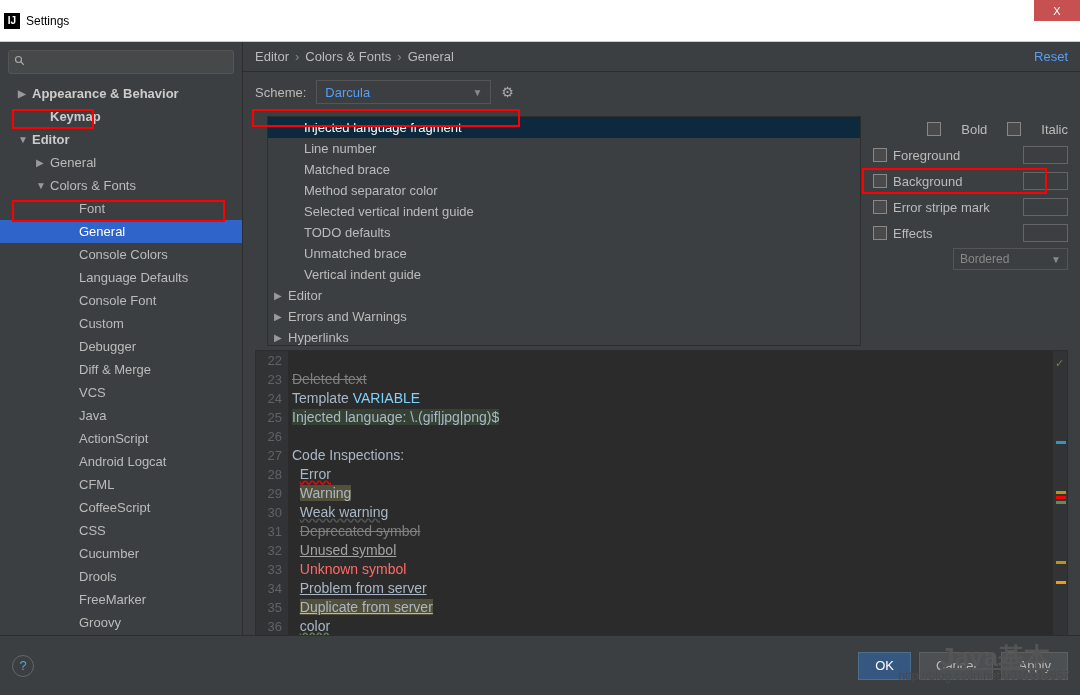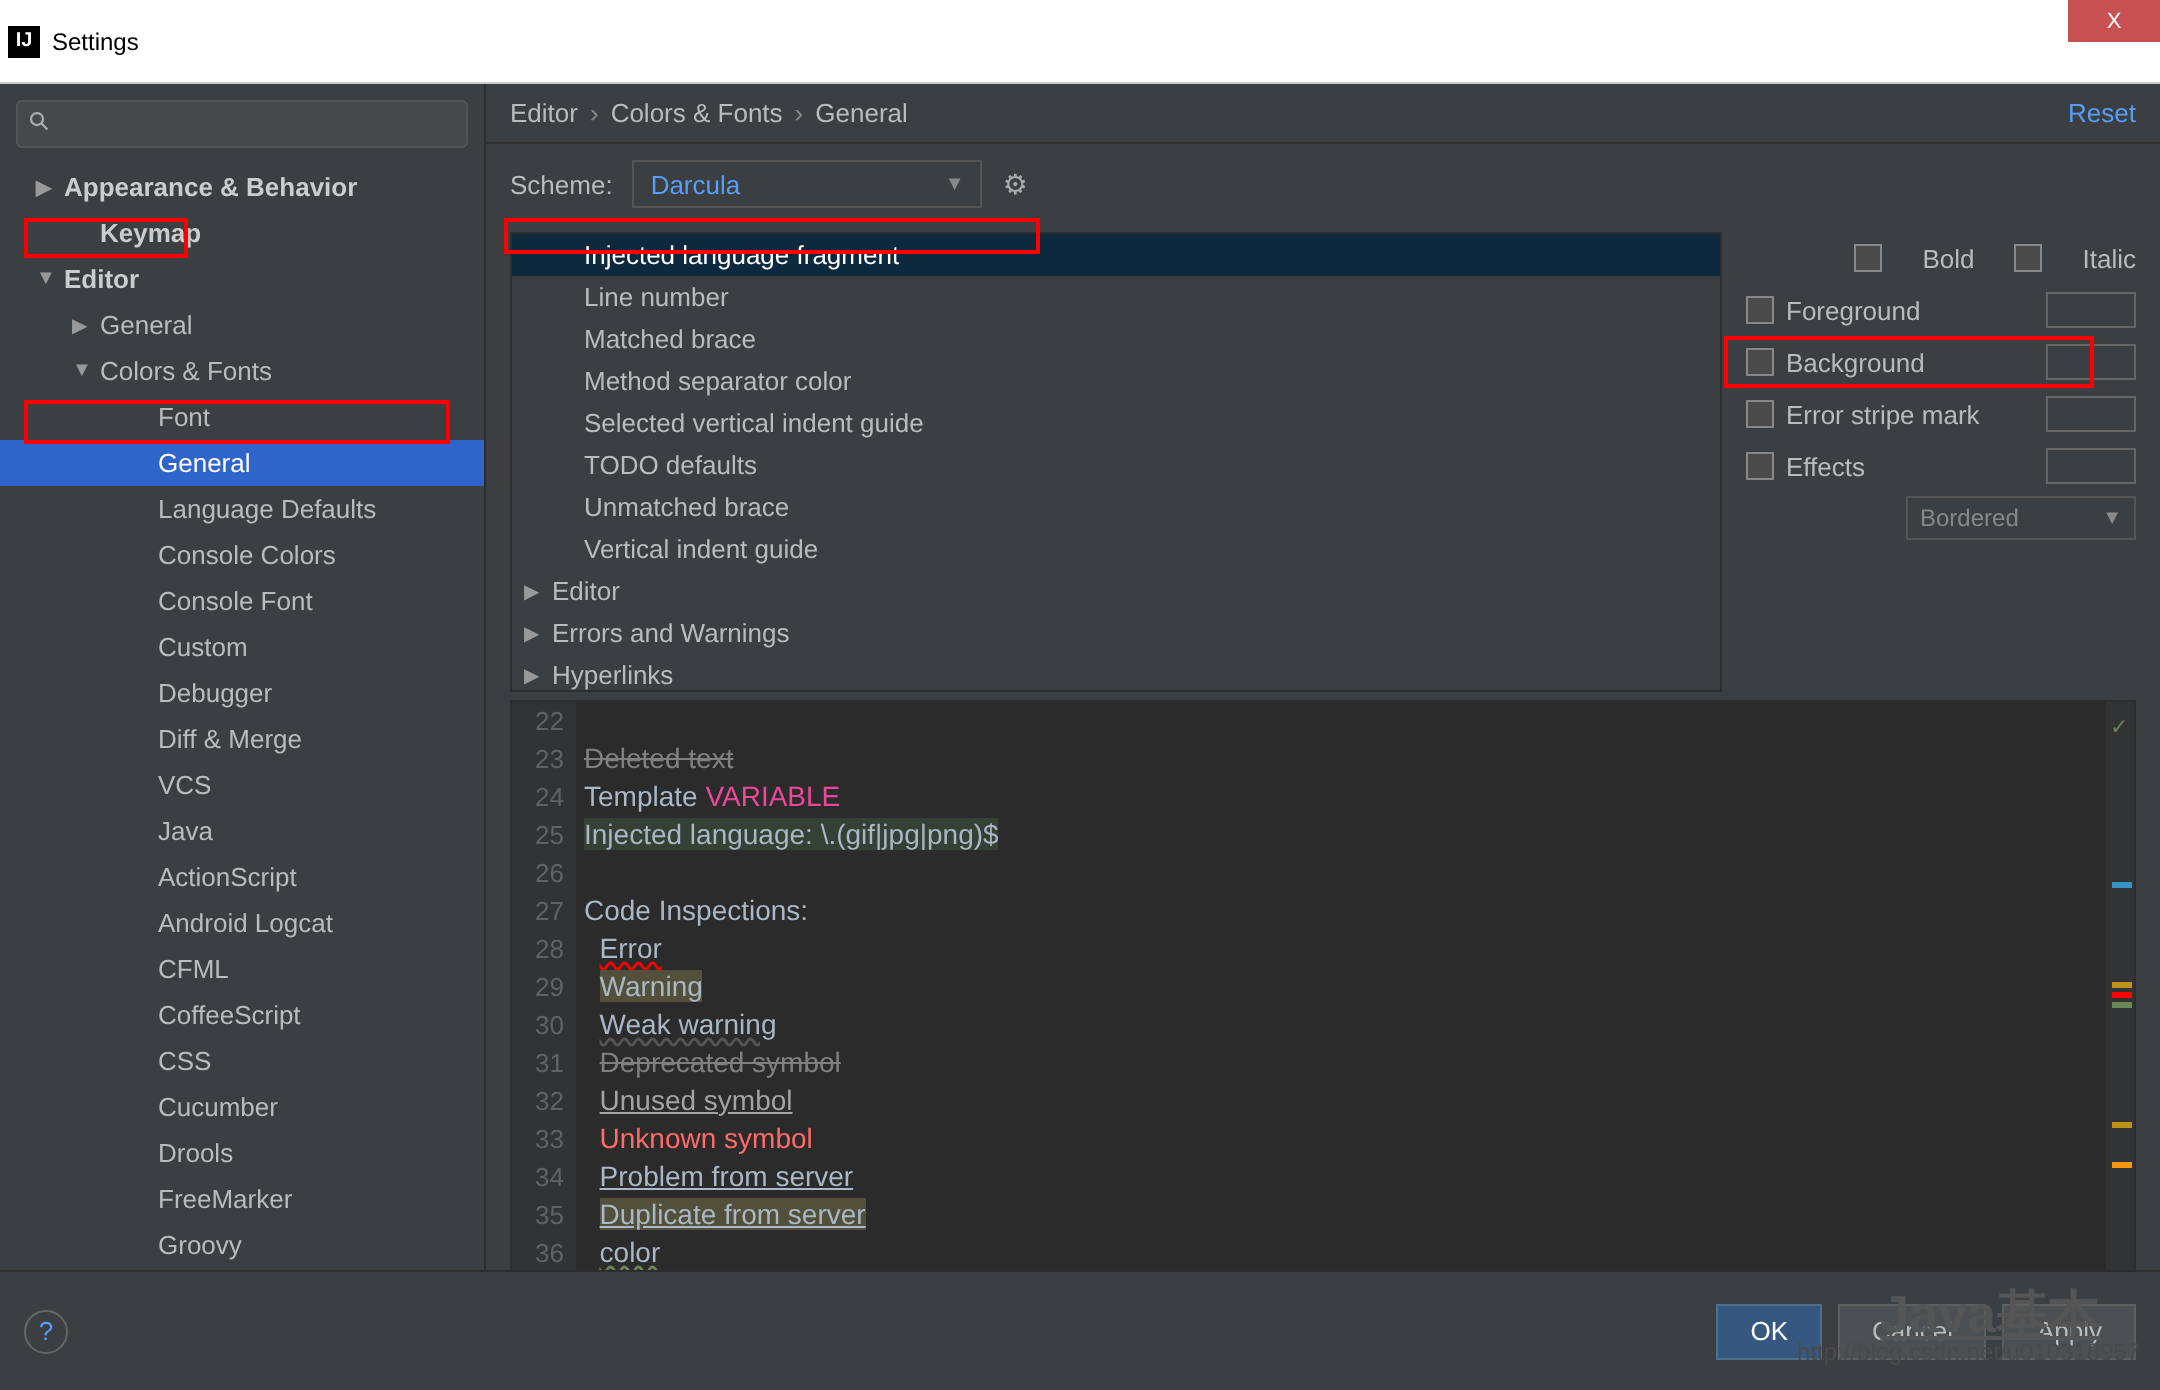--- a/index.html
+++ b/index.html
@@ -31,38 +31,38 @@
 .crumb { font-size: 13px; color: #bbb; }
 .crumb .sep { margin: 0 6px; color: #888; }
 .reset { margin-left: auto; color: #589df6; font-size: 13px; cursor: pointer; }
 
 .scheme-row { display: flex; align-items: center; padding: 8px 12px 12px; gap: 10px; }
 .scheme-label { font-size: 13px; color: #bbb; }
 .scheme-select { width: 175px; height: 24px; background: #3c3f41; border: 1px solid #555; color: #589df6; font-size: 13px; padding: 0 8px; display: flex; align-items: center; justify-content: space-between; }
 .gear { width: 16px; height: 16px; color: #aaa; font-size: 14px; }
 
 .options-row { display: flex; height: 230px; padding: 0 12px; gap: 12px; }
-.tree2 { flex: 1; background: #3c3f41; border: 1px solid #2d2d2d; overflow-y: auto; font-size: 13px; color: #bbb; }
+.tree2 { flex: 1; background: #3c3f41; border: 1px solid #2d2d2d; overflow-y: auto; font-size: 13px; color: #bbb; margin-left: 12px; }
 .t2-item { padding: 3px 8px 3px 36px; cursor: pointer; display: flex; align-items: center; }
 .t2-item .arrow2 { margin-left: -16px; width: 14px; font-size: 10px; color: #999; }
 .t2-item.sel { background: #0d293e; color: #fff; }
 .t2-parent { padding-left: 22px; }
 
 .props { width: 195px; font-size: 13px; color: #bbb; }
 .prop-row { display: flex; align-items: center; height: 26px; gap: 6px; }
 .chk { width: 14px; height: 14px; border: 1px solid #888; background: #4a4a4a; }
 .swatch { width: 45px; height: 18px; border: 1px solid #666; margin-left: auto; background: #3c3f41; }
 .props .top { display: flex; gap: 20px; justify-content: flex-end; }
 .eff-select { width: 115px; height: 22px; border: 1px solid #555; background: #3c3f41; color: #888; display: flex; align-items: center; padding: 0 6px; margin-left: auto; font-size: 12px; justify-content: space-between; }
 
 .editor-area { flex: 1; display: flex; background: #2b2b2b; font-family: "Consolas", monospace; font-size: 14px; margin: 4px 12px 0 12px; border: 1px solid #2d2d2d; position: relative; }
 .gutter { width: 32px; background: #313335; color: #606366; text-align: right; padding-right: 6px; line-height: 19px; font-size: 13px; }
 .code { flex: 1; line-height: 19px; padding-left: 4px; color: #a9b7c6; white-space: pre; }
 .strike { text-decoration: line-through; color: #808080; }
-.var { color: #ec4899; }
+.var { color: #7dd3fc; }
 .underline { text-decoration: underline; }
 .wavy { text-decoration: underline wavy; }
 .green-bg { background: #344134; }
 .red-txt { color: #ff6b68; }
 .yellow-bg { background: #52503a; }
 
 .err-stripe { position: absolute; right: 0; top: 0; width: 14px; height: 100%; background: #313335; }
 .check-ico { position: absolute; right: 2px; top: 6px; width: 10px; height: 10px; color: #6a8759; font-size: 11px; }
 .stripe-mark { position: absolute; right: 1px; width: 10px; height: 3px; }
 
@@ -120,25 +120,25 @@
         <div class="tree-item pad-3">
           <span class="arrow"></span>
           <span>Font</span>
         </div>
         <div class="tree-item pad-3 selected">
           <span class="arrow"></span>
           <span>General</span>
         </div>
         <div class="tree-item pad-3">
           <span class="arrow"></span>
+          <span>Console Colors</span>
+        </div>
+        <div class="tree-item pad-3">
+          <span class="arrow"></span>
           <span>Language Defaults</span>
-        </div>
-        <div class="tree-item pad-3">
-          <span class="arrow"></span>
-          <span>Console Colors</span>
         </div>
         <div class="tree-item pad-3">
           <span class="arrow"></span>
           <span>Console Font</span>
         </div>
         <div class="tree-item pad-3">
           <span class="arrow"></span>
           <span>Custom</span>
         </div>
         <div class="tree-item pad-3">

